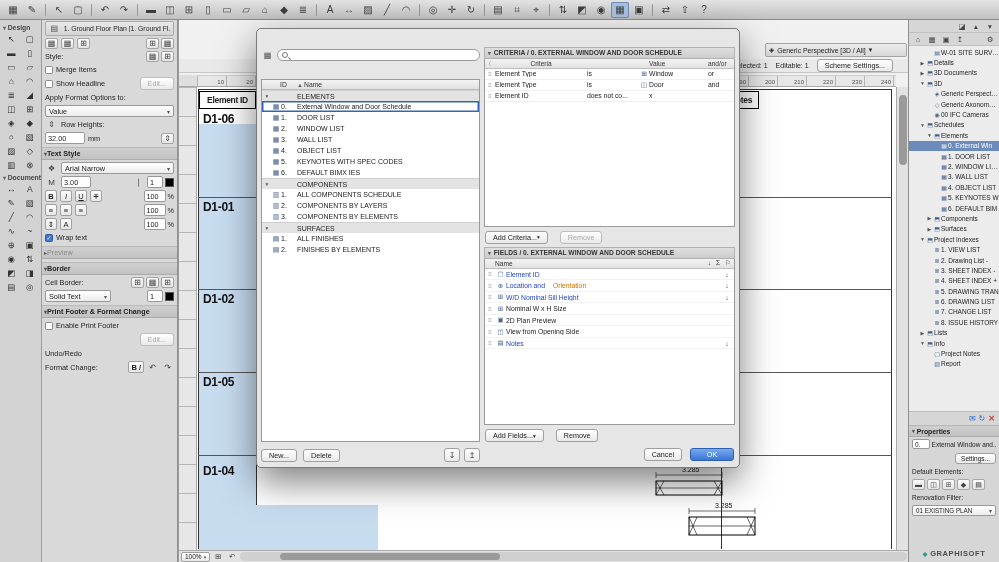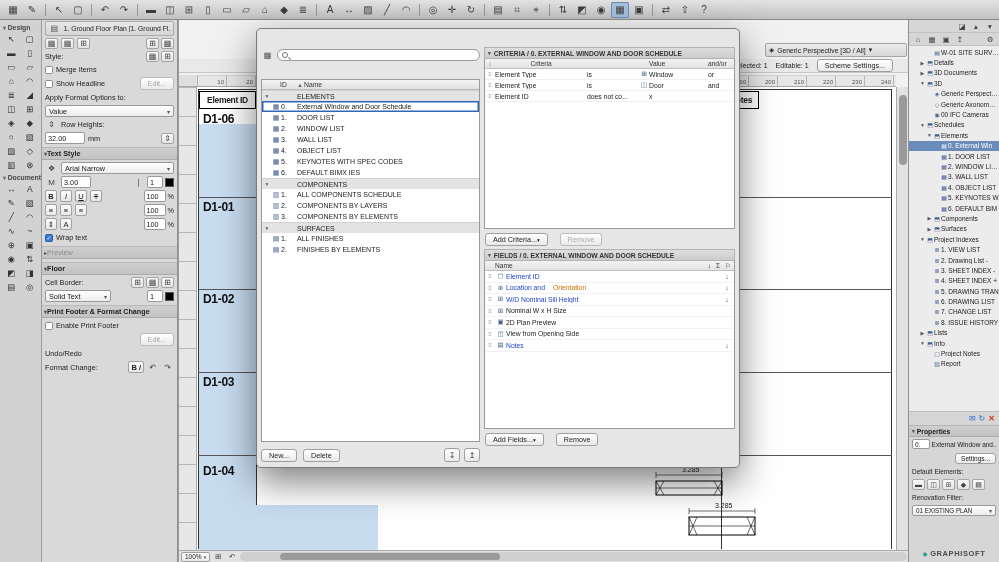--- a/index.html
+++ b/index.html
@@ -480,21 +480,21 @@
     </span>
   </div>
   <div class="fp-row">
     <span class="cb checked"></span>
     <span>Wrap text</span>
   </div>
   <div class="section dim">
       <span>Preview</span>
     </div>
   <div class="section">
-      <span>Floor</span>
+      <span>Border</span>
     </div>
   <div class="fp-row">
     <span class="fp-lbl">Cell Border:</span>
     <span class="fp-right">
       <span class="mini">⊞</span>
       <span class="mini">▦</span>
       <span class="mini">⊞</span>
     </span>
   </div>
   <div class="fp-row">
@@ -637,21 +637,21 @@
     <div class="hline" style="left:1px;top:202px;width:694px;background:#555"></div>
     <div class="hline" style="left:1px;top:285px;width:694px;background:#555"></div>
     <div class="hline" style="left:1px;top:368px;width:694px;background:#555"></div>
 
     <div class="hdr-box" style="left:2px;top:4px;width:57px;height:18px">Element ID</div>
     <div class="hdr-box" style="left:526px;top:4px;width:36px;height:18px">Notes</div>
 
     <div class="rowlbl" style="left:6px;top:25px">D1-06</div>
     <div class="rowlbl" style="left:6px;top:113px">D1-01</div>
     <div class="rowlbl" style="left:6px;top:205px">D1-02</div>
-    <div class="rowlbl" style="left:6px;top:288px">D1-03</div>
+    <div class="rowlbl" style="left:6px;top:288px">D1-05</div>
     <div class="rowlbl" style="left:6px;top:377px">D1-04</div>
 
     <svg style="position:absolute;left:455px;top:378px" width="74" height="36">
       <text x="30" y="7" font-size="7" fill="#222">3.285</text>
       <line x1="4" y1="10" x2="70" y2="10" stroke="#333" stroke-width="0.7"></line>
       <line x1="4" y1="7" x2="4" y2="13" stroke="#333" stroke-width="0.7"></line>
       <line x1="70" y1="7" x2="70" y2="13" stroke="#333" stroke-width="0.7"></line>
       <rect x="4" y="16" width="66" height="14" fill="none" stroke="#000" stroke-width="1"></rect>
       <line x1="4" y1="23" x2="70" y2="23" stroke="#000" stroke-width="0.6"></line>
       <path d="M4 16 l8 14 M12 16 l-8 14 M62 16 l8 14 M70 16 l-8 14" stroke="#000" stroke-width="0.6" fill="none"></path>
@@ -910,20 +910,24 @@
           <span class="fname">Notes</span>
           <span class="fname2"></span>
           <span class="f-sort">↓</span>
         </div>
         </div>
     </div>
     <div class="btn-row">
       <span class="btn dd">Add Fields...</span>
       <span class="btn">Remove</span>
     </div>
+    <div class="ok-row">
+      <span class="btn">Cancel</span>
+      <span class="btn primary">OK</span>
+    </div>
   </div>
 </div>
 
 <div id="navigator">
   <div class="nav-iconrow">
     <span class="nav-ic">◪</span>
     <span class="nav-ic">▴</span>
     <span class="nav-ic">▾</span>
   </div>
   <div class="nav-iconrow" style="justify-content:flex-start">

